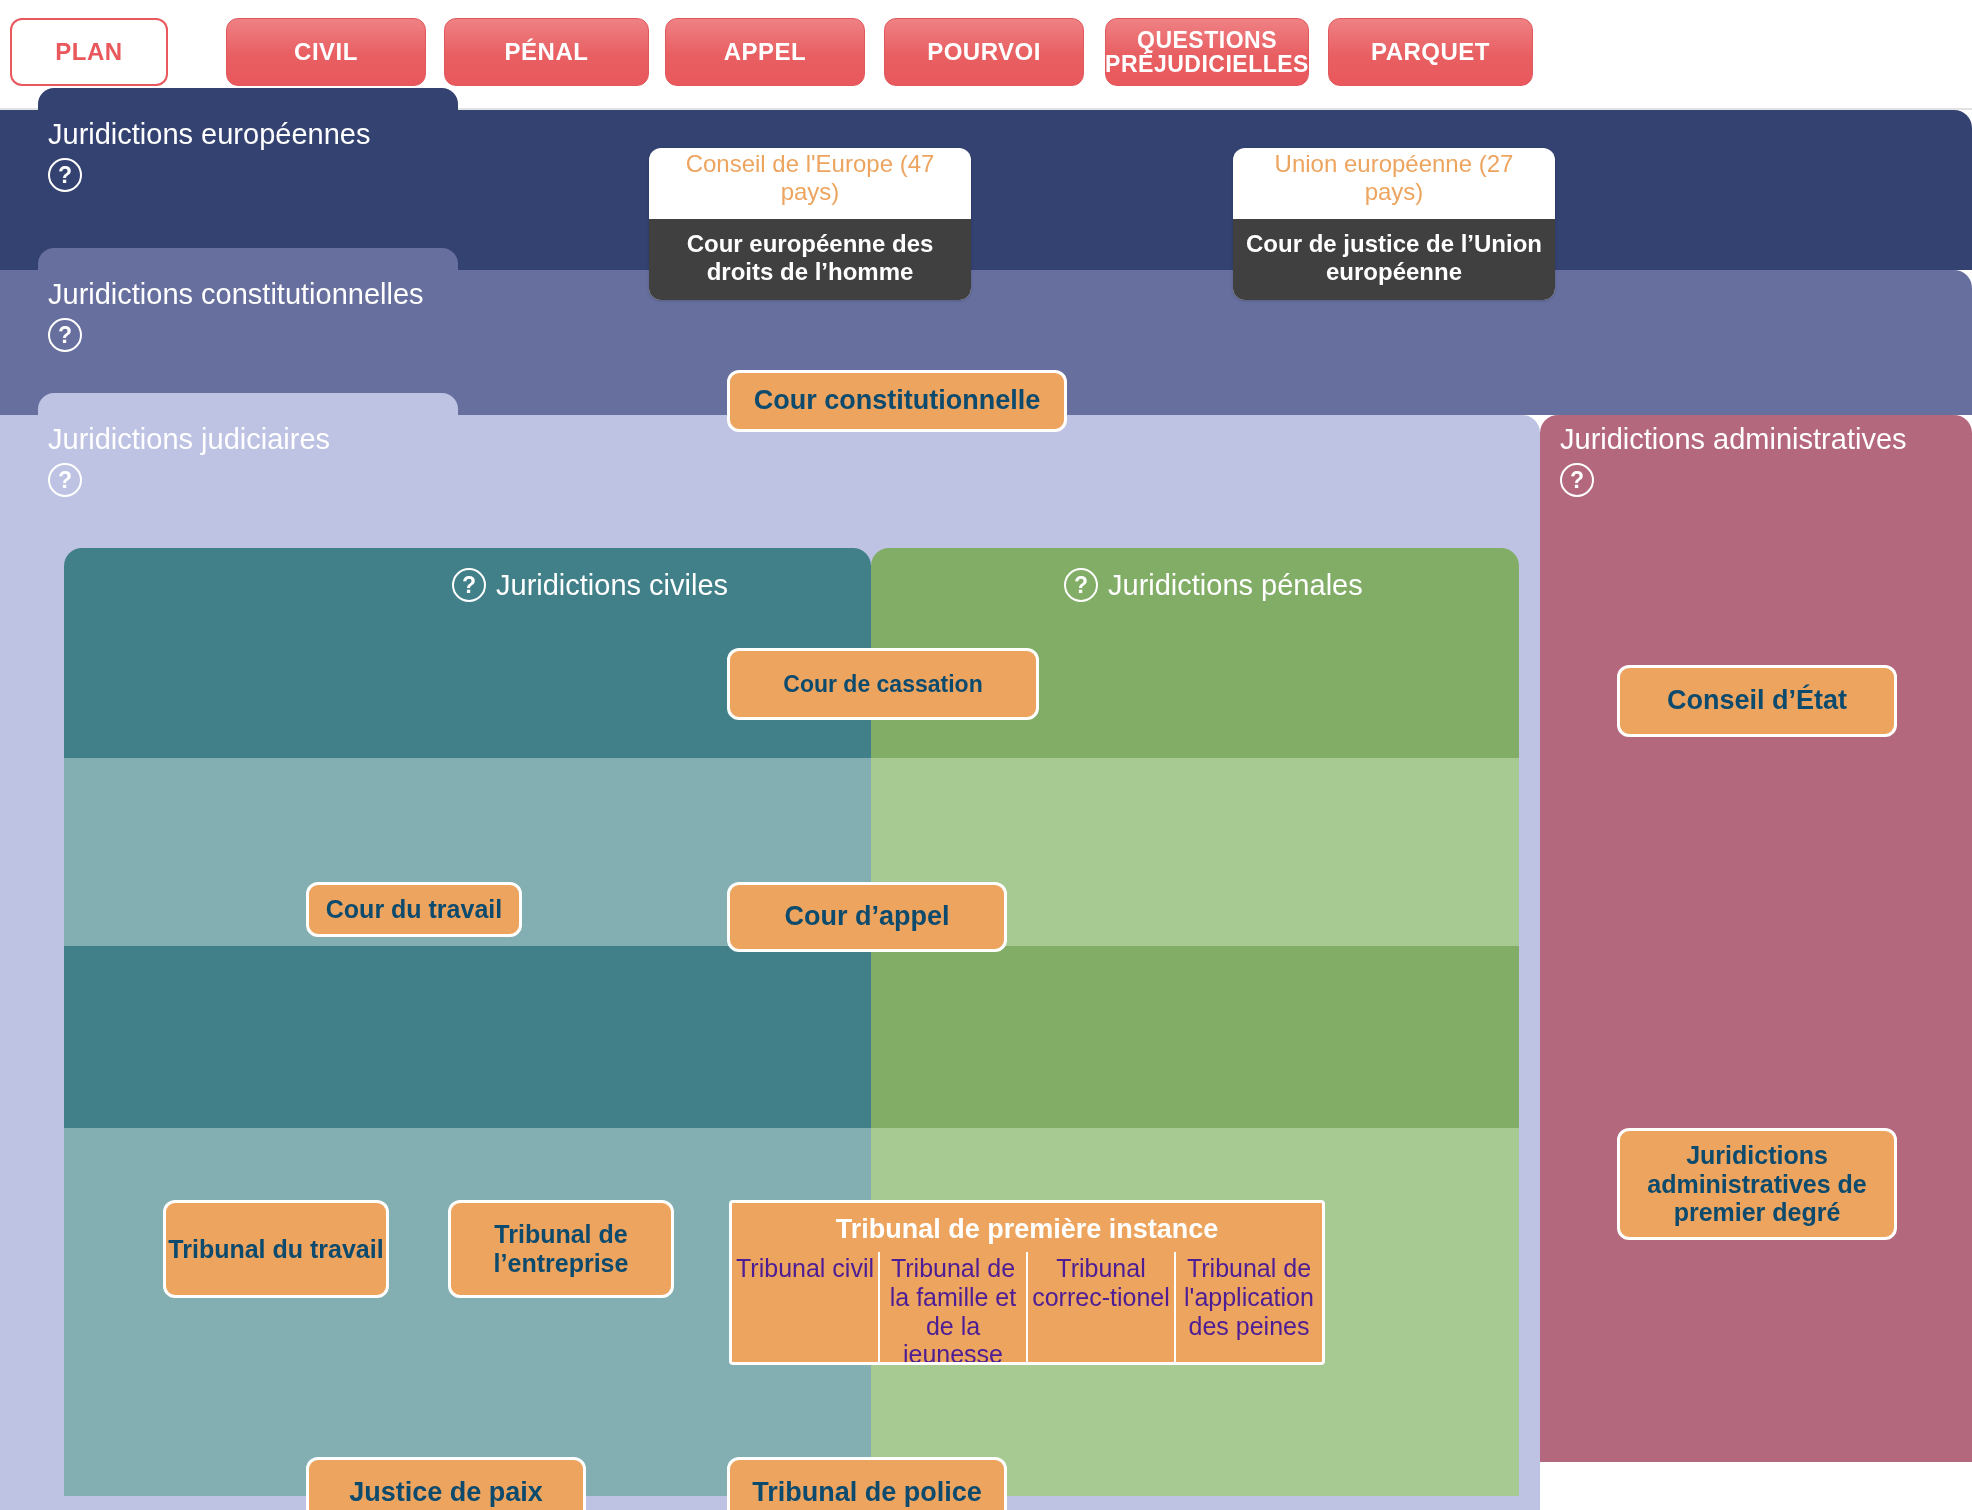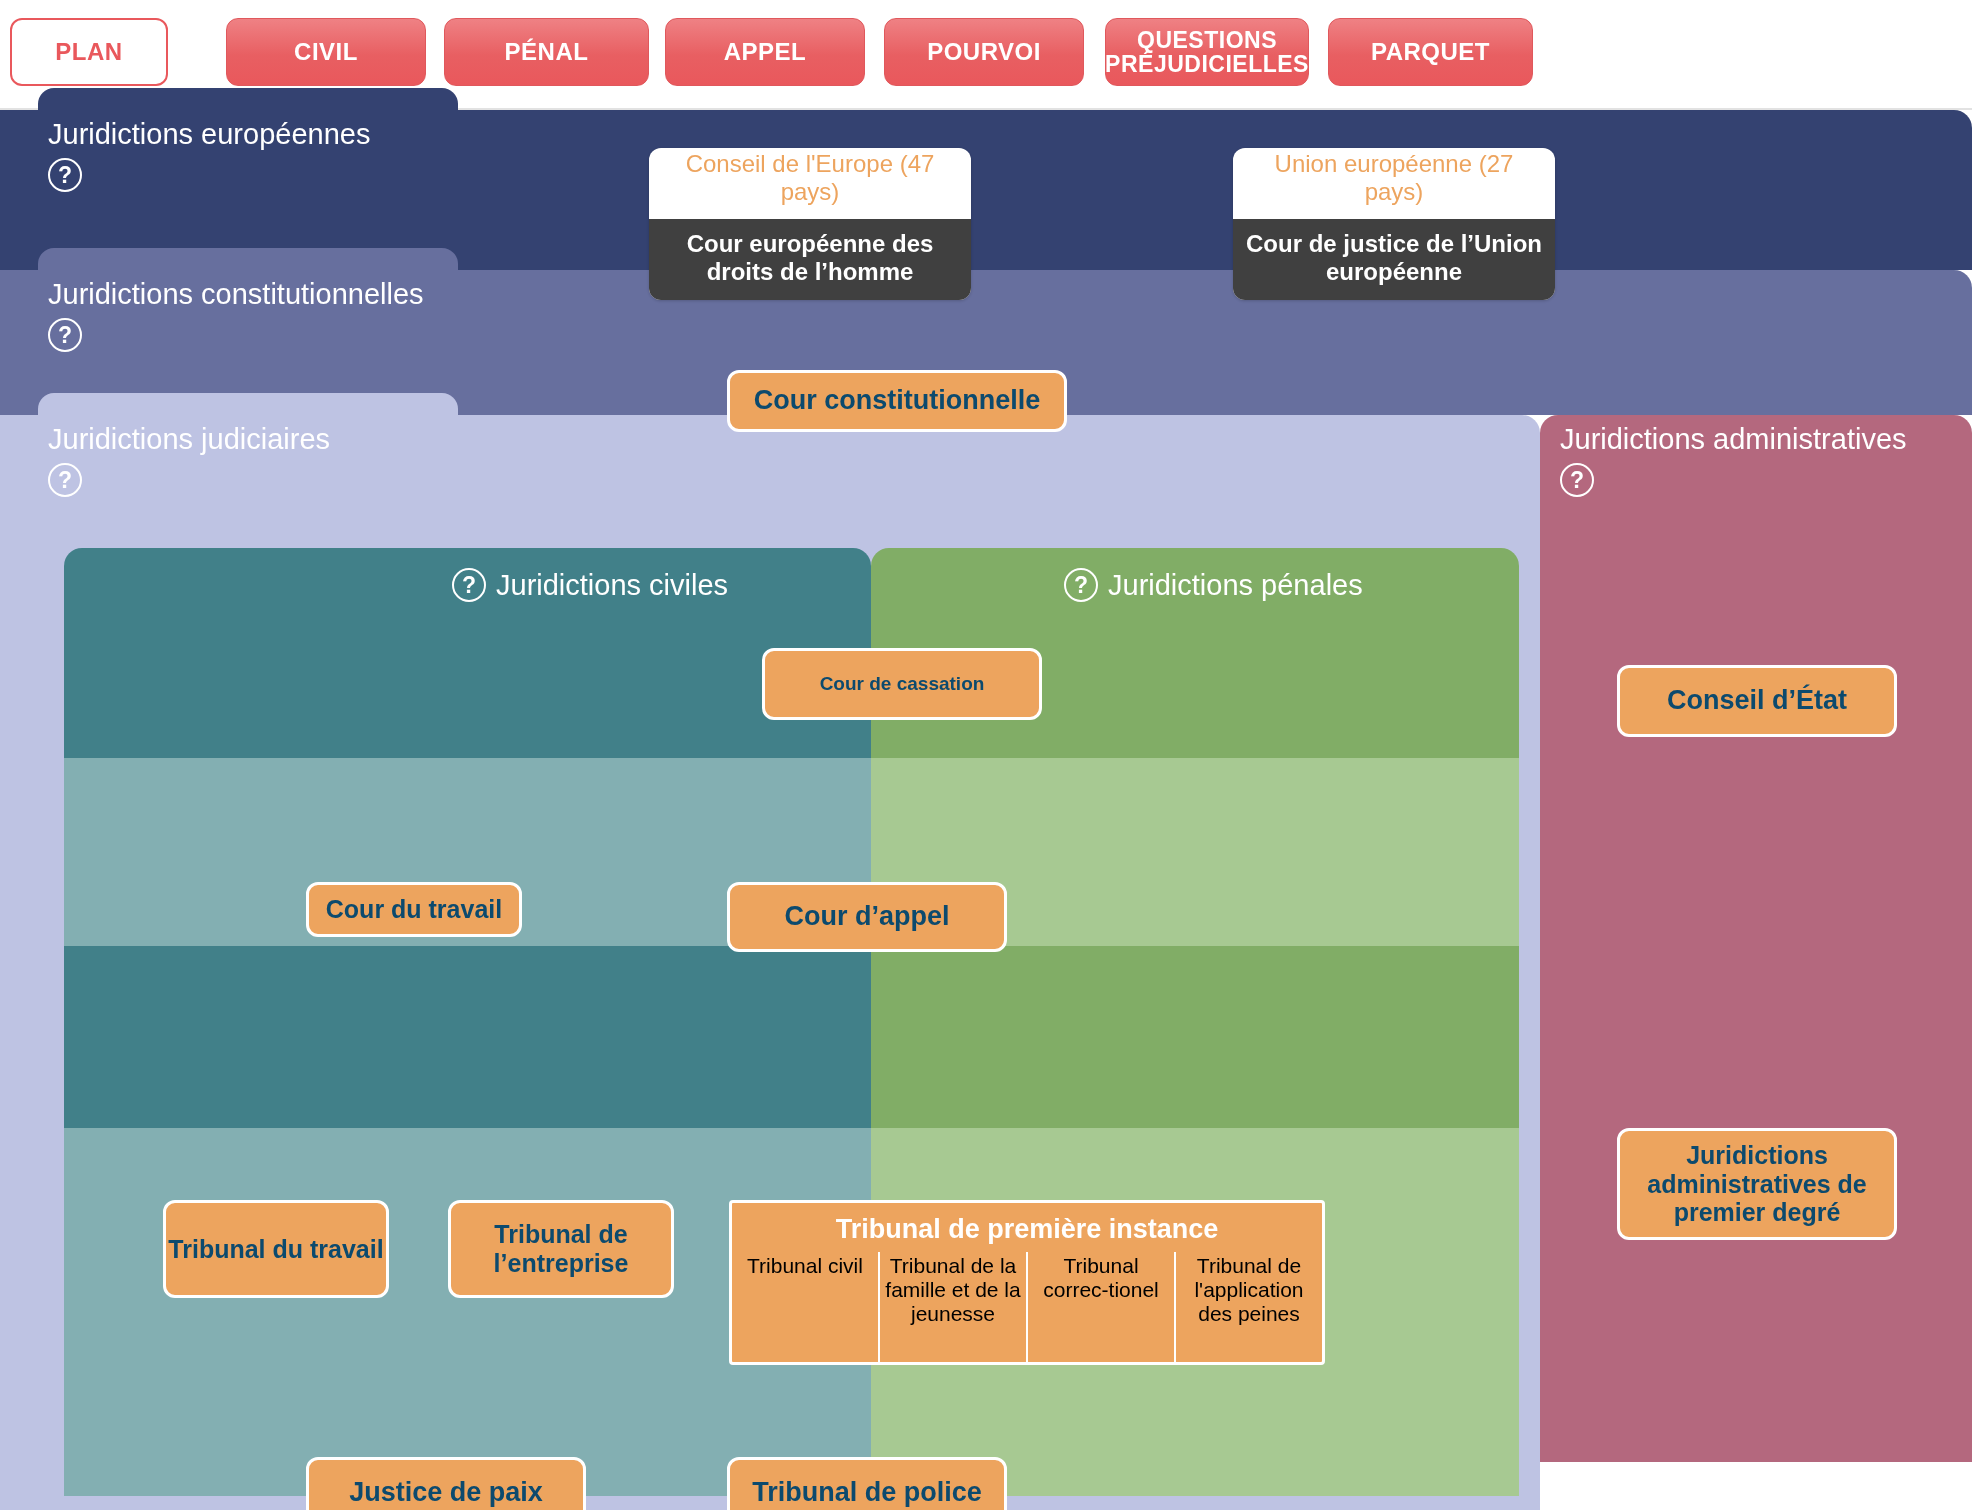--- a/index.html
+++ b/index.html
@@ -148,21 +148,21 @@
     z-index: 9; cursor: pointer; overflow: hidden;
   }
   #tpi .tpi-title {
     color: #ffffff; font-weight: 700; font-size: 27px;
     text-align: center; padding-top: 11px;
   }
   #tpi .tpi-cols {
     display: flex; margin-top: 7px; height: 112px;
   }
   #tpi .tpi-cell {
-    flex: 1; color: #000000; font-size: 21px;
+    flex: 1; color: #4c1d95; font-size: 25px;
     text-align: center; line-height: 1.15;
     padding: 2px 4px 4px;
   }
   #tpi .tpi-cell + .tpi-cell { border-left: 2px solid #ffffff; }
 </style>
 </head>
 <body>
 
 <div id="tabbar">
   <div class="tab active" style="left:10px;width:158px;">PLAN</div>
@@ -226,21 +226,21 @@
 
   <div id="penal-col">
     <div class="stripe" style="top:210px;height:188px;"></div>
     <div class="stripe" style="top:580px;height:368px;"></div>
   </div>
   <div class="col-head" style="left:1064px;top:458px;">
     <span class="qmark">?</span>
     <span>Juridictions pénales</span>
   </div>
 
-  <div class="node" style="left:762px;top:538px;width:280px;height:72px;font-size:19px;">Cour de cassation</div>
+  <div class="node" style="left:727px;top:538px;width:312px;height:72px;font-size:23px;">Cour de cassation</div>
 
   <div class="node" style="left:306px;top:772px;width:216px;height:55px;font-size:25px;">Cour du travail</div>
   <div class="node" style="left:727px;top:772px;width:280px;height:70px;font-size:27px;">Cour d’appel</div>
 
   <div class="node" style="left:163px;top:1090px;width:226px;height:98px;font-size:25px;">Tribunal du travail</div>
   <div class="node" style="left:448px;top:1090px;width:226px;height:98px;font-size:25px;">Tribunal de l’entreprise</div>
 
   <div id="tpi">
     <div class="tpi-title">Tribunal de première instance</div>
     <div class="tpi-cols">

